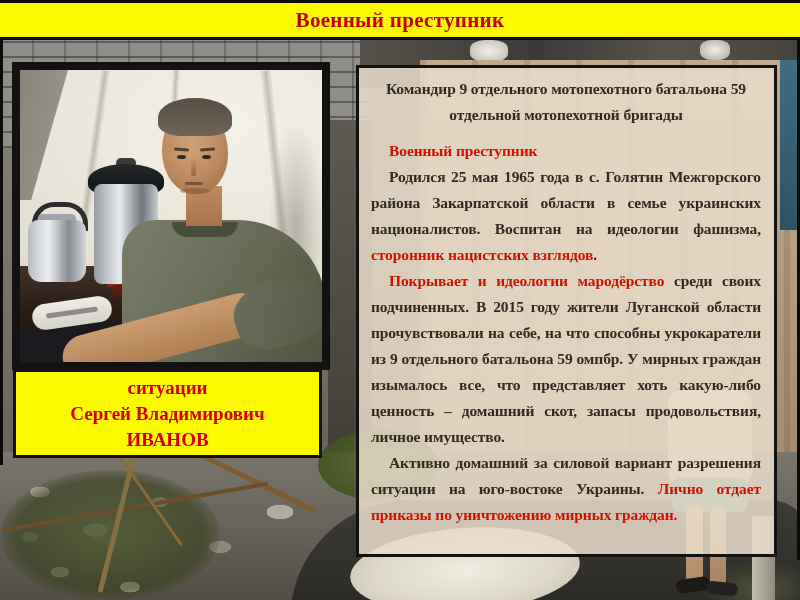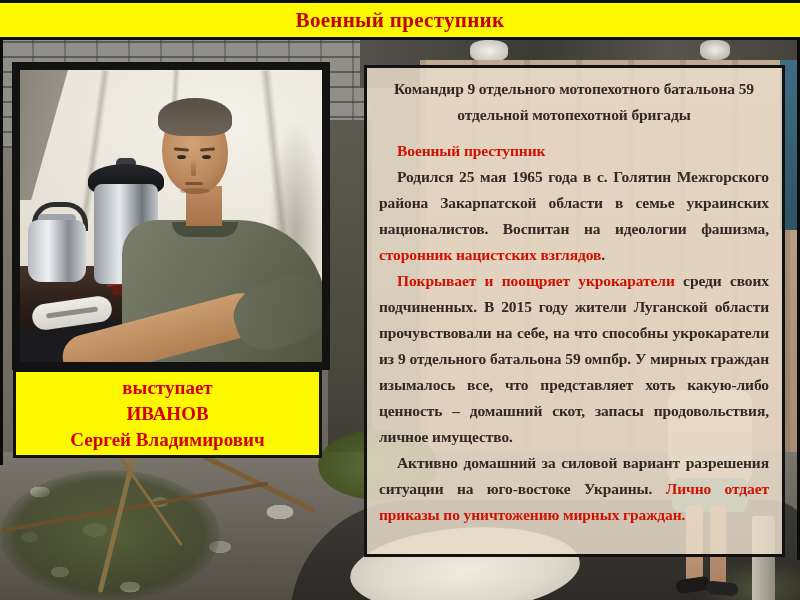--- a/index.html
+++ b/index.html
@@ -116,21 +116,21 @@
     background:linear-gradient(180deg,#cb9c70,#b08052);border-radius:24px;transform:rotate(-15deg);}
   .sleeve{position:absolute;left:214px;top:210px;width:92px;height:66px;background:linear-gradient(120deg,#6a6e5a,#565a46);border-radius:42%;transform:rotate(-18deg);}
 
   
   .name-label{left:13px;top:369px;width:309px;height:89px;background:#fdf900;
     border:3px solid #121212;box-sizing:border-box;z-index:16;
     display:flex;flex-direction:column;align-items:center;justify-content:center;gap:1px;}
   .name-label div{font-size:19px;font-weight:bold;color:#d40000;line-height:25px;}
 
   
-  .info-panel{left:364px;top:65px;width:421px;height:492px;
+  .info-panel{left:356px;top:65px;width:421px;height:492px;
     background:rgba(233,220,202,.86);border:3px solid #121212;box-sizing:border-box;
     padding:8px 13px 6px 12px;z-index:15;
     font-size:15.5px;font-weight:bold;line-height:26px;color:#322922;letter-spacing:-0.1px;}
   .info-panel p{margin:0;text-align:justify;text-indent:18px;}
   .info-panel .center{text-align:center;text-indent:0;}
   .spacer{height:10px;}
   .red{color:#cf1100;}
   .dark{color:#322922;}
 </style>
 </head>
@@ -199,27 +199,27 @@
       <div class="eye er"></div>
       <div class="nose"></div>
       <div class="mouth"></div>
       <div class="chin-shadow"></div>
       <div class="arm"></div>
       <div class="sleeve"></div>
     </div>
   </div>
 
   <div class="layer name-label">
-    <div>выступает</div>
+    <div>ситуации</div>
+    <div>Сергей Владимирович</div>
     <div>ИВАНОВ</div>
-    <div>Сергей Владимирович</div>
   </div>
 
   <div class="layer info-panel">
     <p class="center dark">Командир 9 отдельного мотопехотного батальона 59 отдельной мотопехотной бригады</p>
     <div class="spacer"></div>
     <p><span class="red">Военный преступник</span></p>
     <p><span class="dark">Родился 25 мая 1965 года в с. Голятин Межгорского района Закарпатской области в семье украинских националистов. Воспитан на идеологии фашизма, </span><span class="red">сторонник нацистских взглядов</span><span class="dark">.</span></p>
-    <p><span class="red">Покрывает и поощряет  укрокаратели </span><span class="dark">среди своих подчиненных. В 2015 году жители Луганской области прочувствовали на себе, на что способны укрокаратели из 9 отдельного батальона 59  омпбр. У мирных граждан изымалось все, что представляет хоть какую-либо ценность – домашний скот, запасы продовольствия, личное имущество.</span></p>
+    <p><span class="red">Покрывает и идеологии  мародёрство </span><span class="dark">среди своих подчиненных. В 2015 году жители Луганской области прочувствовали на себе, на что способны укрокаратели из 9 отдельного батальона 59  омпбр. У мирных граждан изымалось все, что представляет хоть какую-либо ценность – домашний скот, запасы продовольствия, личное имущество.</span></p>
     <p><span class="dark">Активно домашний за силовой вариант разрешения ситуации на юго-востоке Украины. </span><span class="red">Лично отдает приказы по уничтожению мирных граждан.</span></p>
   </div>
 
 </div>
 
 </body></html>

